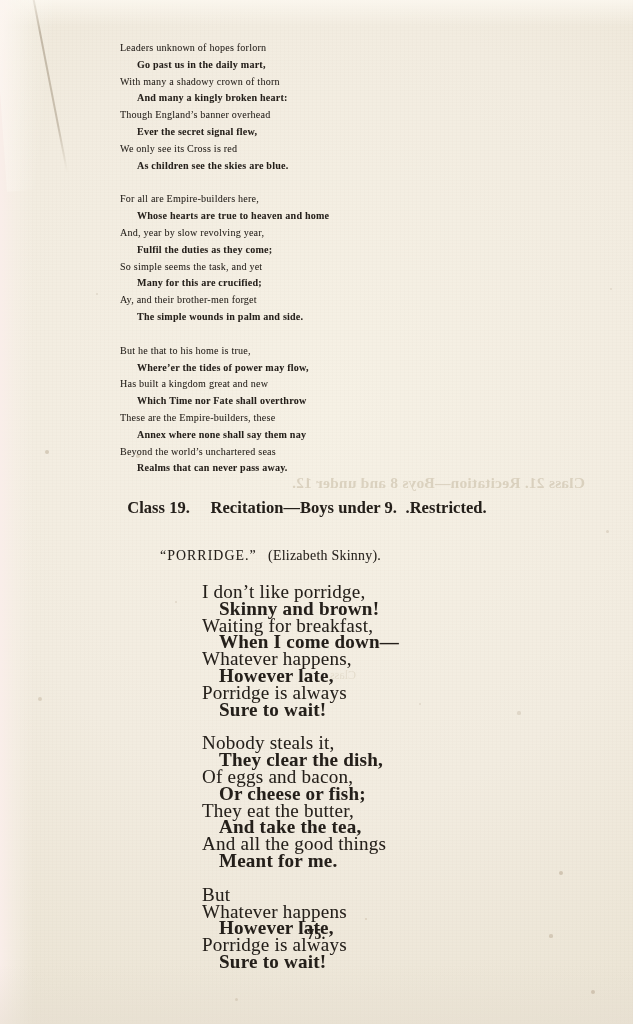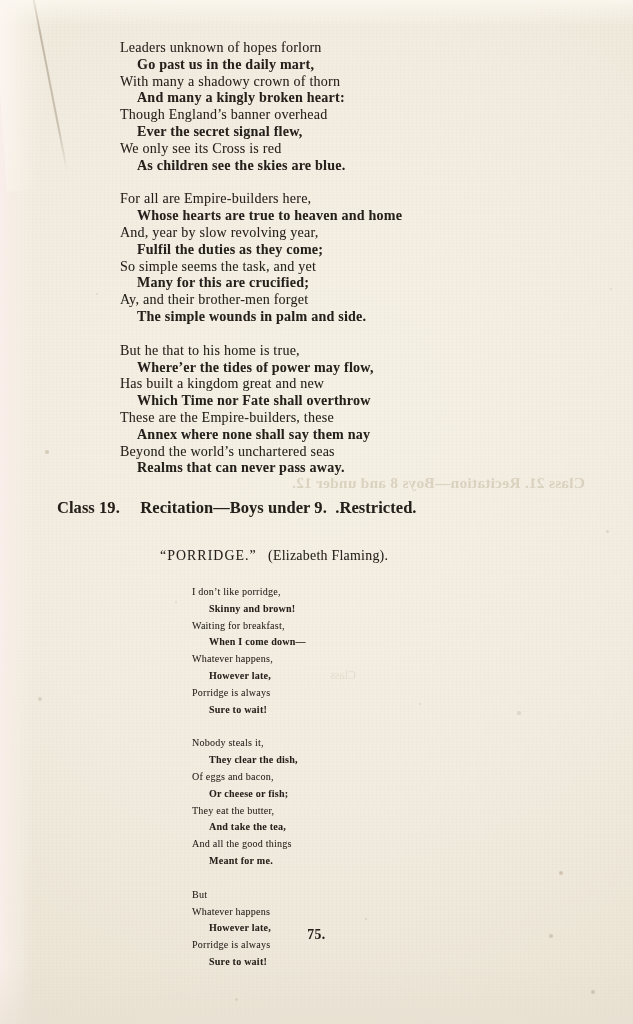--- a/index.html
+++ b/index.html
@@ -117,21 +117,21 @@
   }
 
   
   .content {
     position: absolute;
     inset: 0;
   }
 
   .poem {
     position: absolute;
-    font-size: 14px;
+    font-size: 10px;
     line-height: 16.8px;
     letter-spacing: 0.25px;
     white-space: pre;
   }
   .poem .ln { display: block; }
   .poem .in { padding-left: 17px; font-weight: bold; }
 
   
   #poem-empire-builders {
     left: 120px;
@@ -143,39 +143,40 @@
   
   .class-heading {
     position: absolute;
     left: 57px;
     top: 498px;
     width: 500px;
     font-size: 16.4px;
     font-weight: bold;
     letter-spacing: 0.1px;
     white-space: pre;
+    text-align: center;
   }
   .class-heading .gap-a { letter-spacing: 0; }
 
   
   .poem-title {
     position: absolute;
     left: 160px;
     top: 548px;
     font-size: 13.8px;
     letter-spacing: 0.3px;
     white-space: pre;
   }
   .poem-title .tname { letter-spacing: 1.1px; }
 
   
   #poem-porridge {
-    left: 192px;
+    left: 202px;
     top: 584px;
-    font-size: 10px;
+    font-size: 19px;
     line-height: 16.8px;
   }
   #poem-porridge .stanza { margin-bottom: 17px; }
 
   .folio {
     position: absolute;
     left: 0;
     top: 927px;
     width: 633px;
     text-align: center;
@@ -220,20 +221,20 @@
 
   <div class="bleed">Class 21.   Recitation—Boys 8 and under 12.</div>
   <div class="bleed-2">Class</div>
 
   <div class="content">
 
     <div class="poem inky" id="poem-empire-builders"><div class="stanza"><span class="ln">Leaders unknown of hopes forlorn</span><span class="ln in">Go past us in the daily mart,</span><span class="ln">With many a shadowy crown of thorn</span><span class="ln in">And many a kingly broken heart:</span><span class="ln">Though England’s banner overhead</span><span class="ln in">Ever the secret signal flew,</span><span class="ln">We only see its Cross is red</span><span class="ln in">As children see the skies are blue.</span></div><div class="stanza"><span class="ln">For all are Empire-builders here,</span><span class="ln in">Whose hearts are true to heaven and home</span><span class="ln">And, year by slow revolving year,</span><span class="ln in">Fulfil the duties as they come;</span><span class="ln">So simple seems the task, and yet</span><span class="ln in">Many for this are crucified;</span><span class="ln">Ay, and their brother-men forget</span><span class="ln in">The simple wounds in palm and side.</span></div><div class="stanza"><span class="ln">But he that to his home is true,</span><span class="ln in">Where’er the tides of power may flow,</span><span class="ln">Has built a kingdom great and new</span><span class="ln in">Which Time nor Fate shall overthrow</span><span class="ln">These are the Empire-builders, these</span><span class="ln in">Annex where none shall say them nay</span><span class="ln">Beyond the world’s unchartered seas</span><span class="ln in">Realms that can never pass away.</span></div></div>
 
     <div class="class-heading inky"><span>Class 19.</span><span class="gap-a">     </span><span>Recitation—Boys under 9.</span><span>  </span><span>.Restricted.</span></div>
 
-    <div class="poem-title inky"><span class="tname">“PORRIDGE.”</span><span>   </span><span>(Elizabeth Flaming).</span></div>
+    <div class="poem-title inky"><span class="tname">“PORRIDGE.”</span><span>   </span><span>(Elizabeth Skinny).</span></div>
 
     <div class="poem inky" id="poem-porridge"><div class="stanza"><span class="ln">I don’t like porridge,</span><span class="ln in">Skinny and brown!</span><span class="ln">Waiting for breakfast,</span><span class="ln in">When I come down—</span><span class="ln">Whatever happens,</span><span class="ln in">However late,</span><span class="ln">Porridge is always</span><span class="ln in">Sure to wait!</span></div><div class="stanza"><span class="ln">Nobody steals it,</span><span class="ln in">They clear the dish,</span><span class="ln">Of eggs and bacon,</span><span class="ln in">Or cheese or fish;</span><span class="ln">They eat the butter,</span><span class="ln in">And take the tea,</span><span class="ln">And all the good things</span><span class="ln in">Meant for me.</span></div><div class="stanza"><span class="ln">But</span><span class="ln">Whatever happens</span><span class="ln in">However late,</span><span class="ln">Porridge is always</span><span class="ln in">Sure to wait!</span></div></div>
 
     <div class="folio inky">75.</div>
 
   </div>
 </div>
 
 </body></html>

